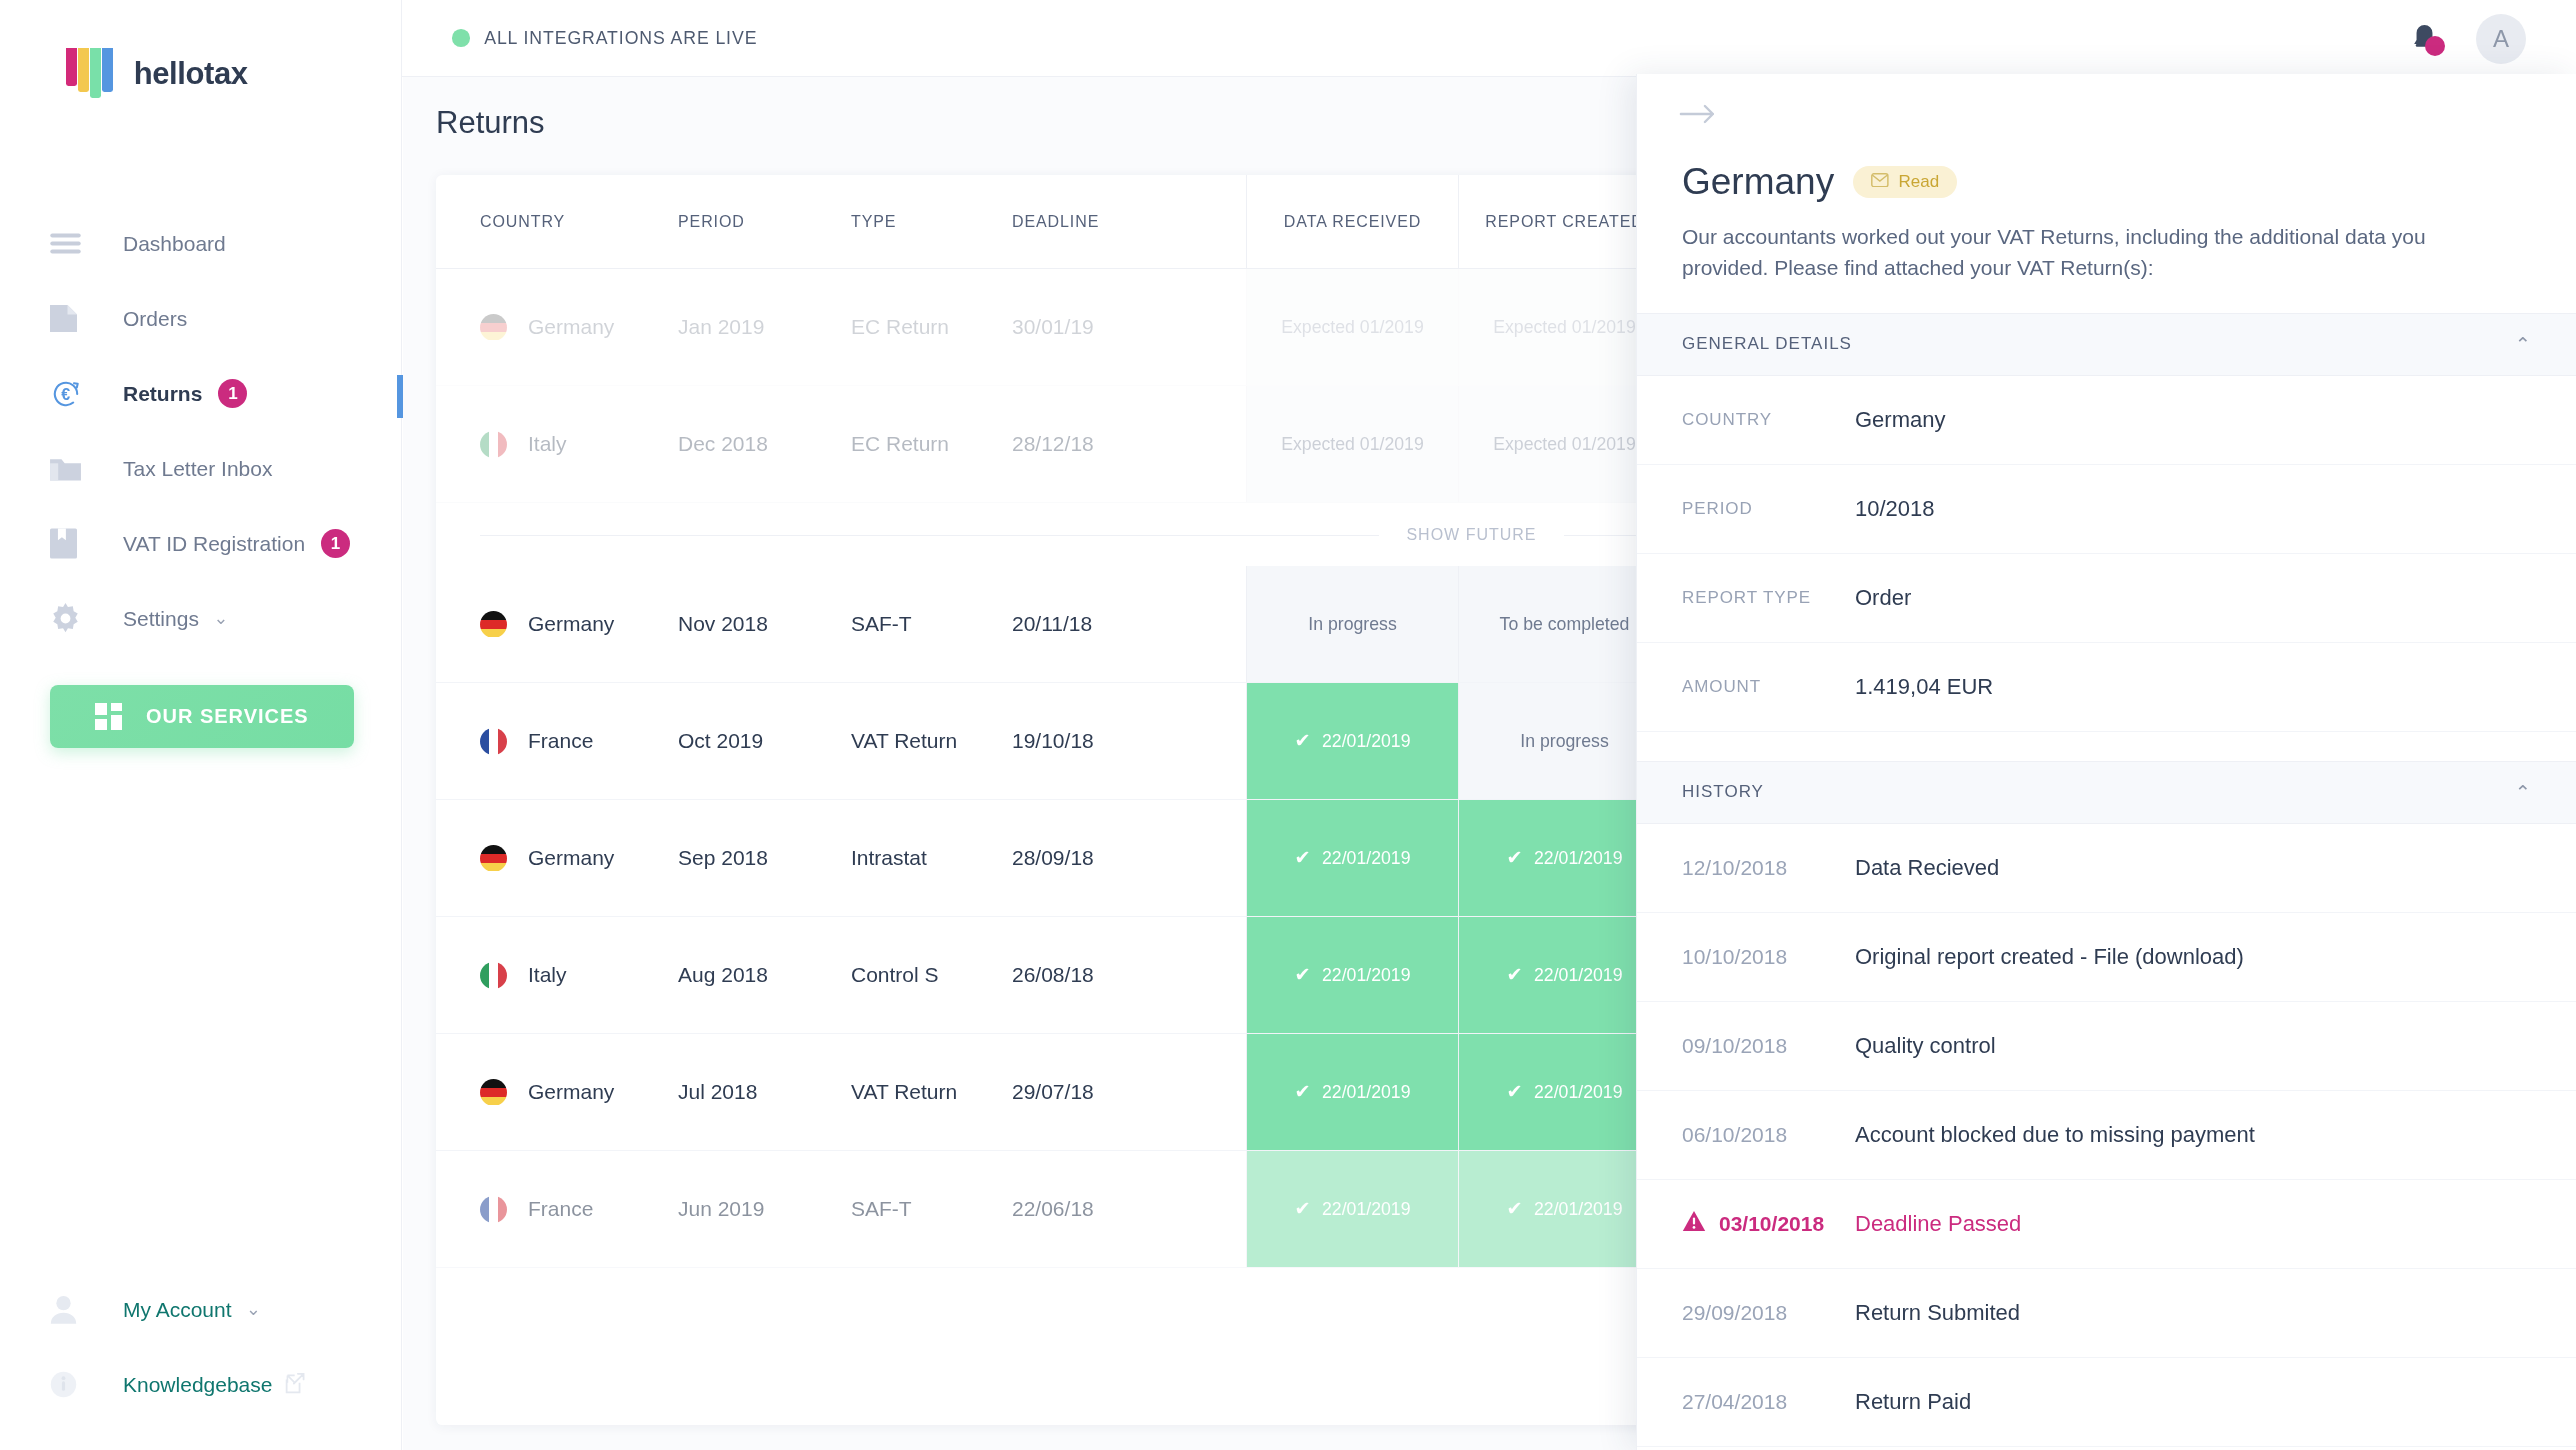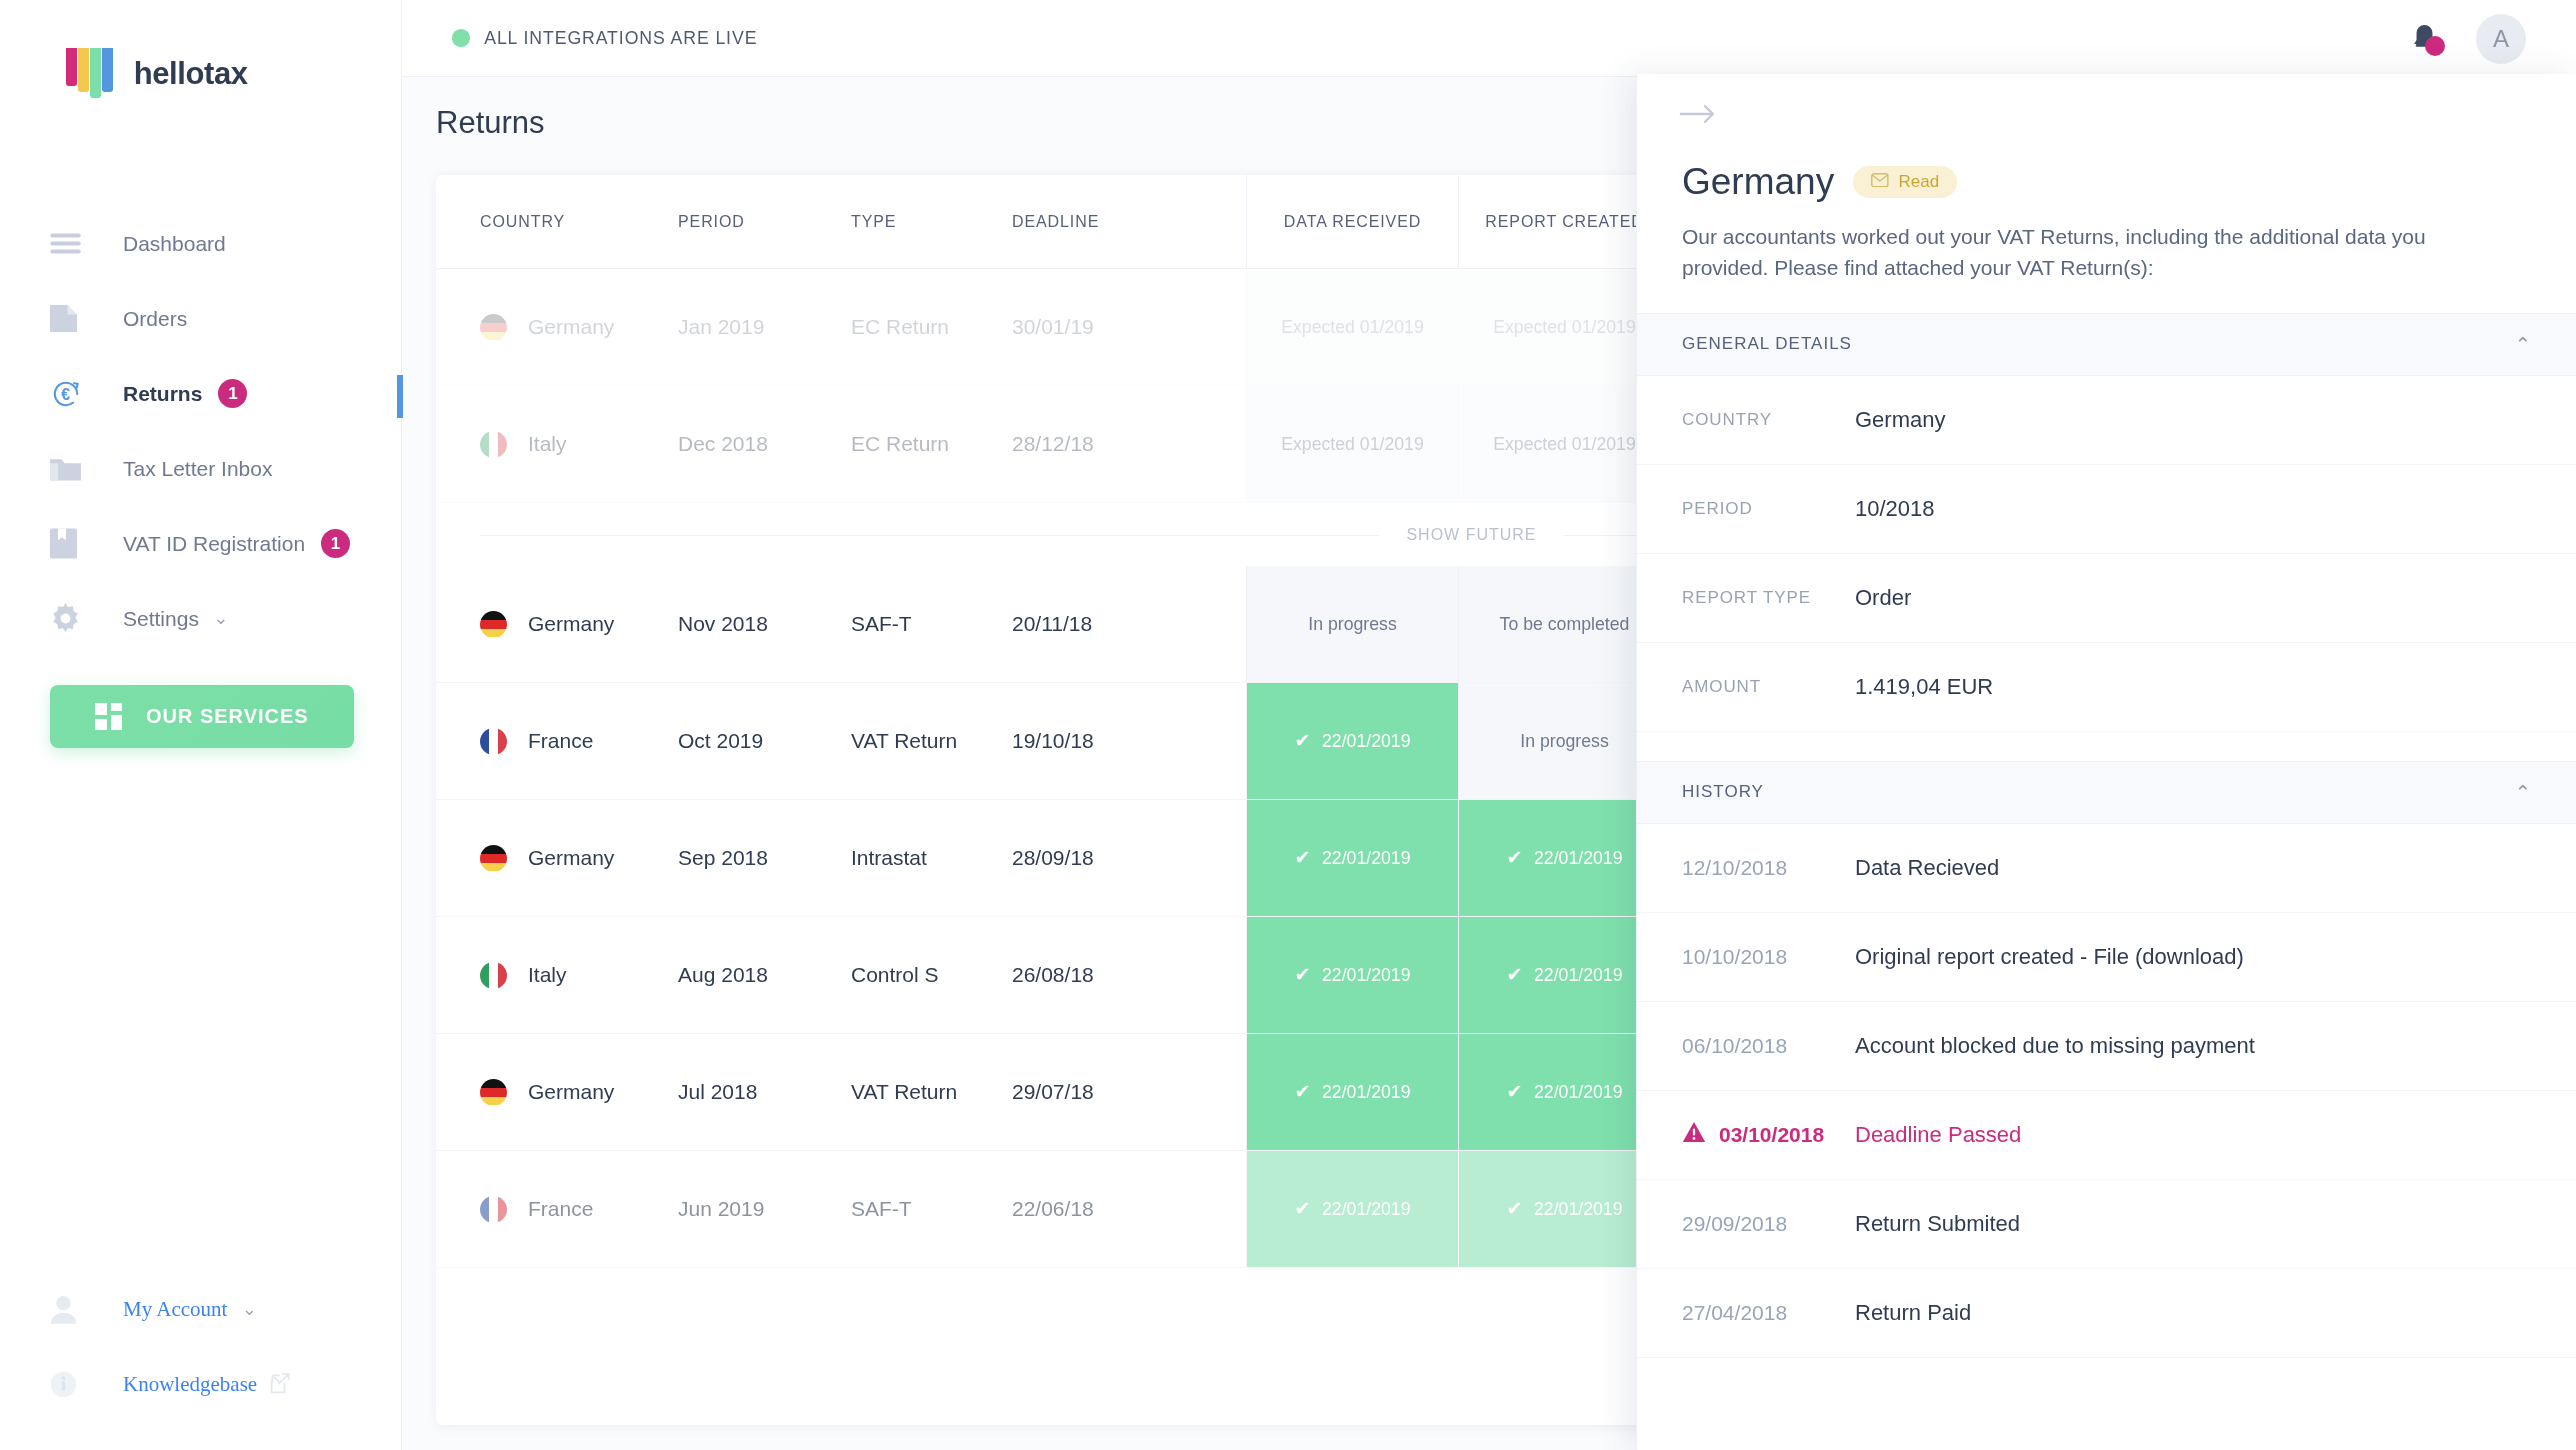--- a/index.html
+++ b/index.html
@@ -66,21 +66,21 @@
   .grid-ico { width: 26.6px; height: 26.6px; position: relative; }
   .grid-ico i {
     position: absolute; background: #fff; display: block;
   }
   .grid-ico i:nth-child(1){ left:0; top:0; width:11.3px; height:11.3px; }
   .grid-ico i:nth-child(2){ left:15.3px; top:0; width:11.3px; height:7.3px; }
   .grid-ico i:nth-child(3){ left:0; top:15.3px; width:11.3px; height:11.3px; }
   .grid-ico i:nth-child(4){ left:15.3px; top:11.3px; width:11.3px; height:15.3px; }
 
   .nav-bottom { position: absolute; left: 0; top: 1272px; width: 402px; }
-  .nav-item.muted .nav-label { color: #3b82f6; font-family: Liberation Serif, serif; }
+  .nav-item.muted .nav-label { color: #0f766e; }
   .ext-ico { margin-left: 13px; }
 
   
   .topbar {
     position: absolute; left: 402px; top: 0; width: 2174px; height: 77px;
     background: #ffffff; border-bottom: 0.8px solid #eef0f5;
     display: flex; align-items: center;
   }
   .status-pill { display: flex; align-items: center; gap: 14.5px; margin-left: 50px; }
   .status-dot { width: 17.7px; height: 17.7px; border-radius: 50%; background: #7fe0aa; }
@@ -638,20 +638,24 @@
 
     <div class="hrow">
       <span class="d">12/10/2018</span>
       <span class="txt">Data Recieved</span>
     </div>
     <div class="hrow">
       <span class="d">10/10/2018</span>
       <span class="txt">Original report created - File (download)</span>
     </div>
     <div class="hrow">
+      <span class="d">09/10/2018</span>
+      <span class="txt">Quality control</span>
+    </div>
+    <div class="hrow">
       <span class="d">06/10/2018</span>
       <span class="txt">Account blocked due to missing payment</span>
     </div>
     <div class="hrow alert">
       <span class="d">
         <span class="warn-ico">
           <svg width="24" height="22" viewBox="0 0 30 27">
               <path d="M15 1l14 25H1z" fill="#cb2b7f"></path>
               <rect x="13.6" y="9" width="2.8" height="9" rx="1.4" fill="#fff"></rect>
               <circle cx="15" cy="21.5" r="1.7" fill="#fff"></circle>

